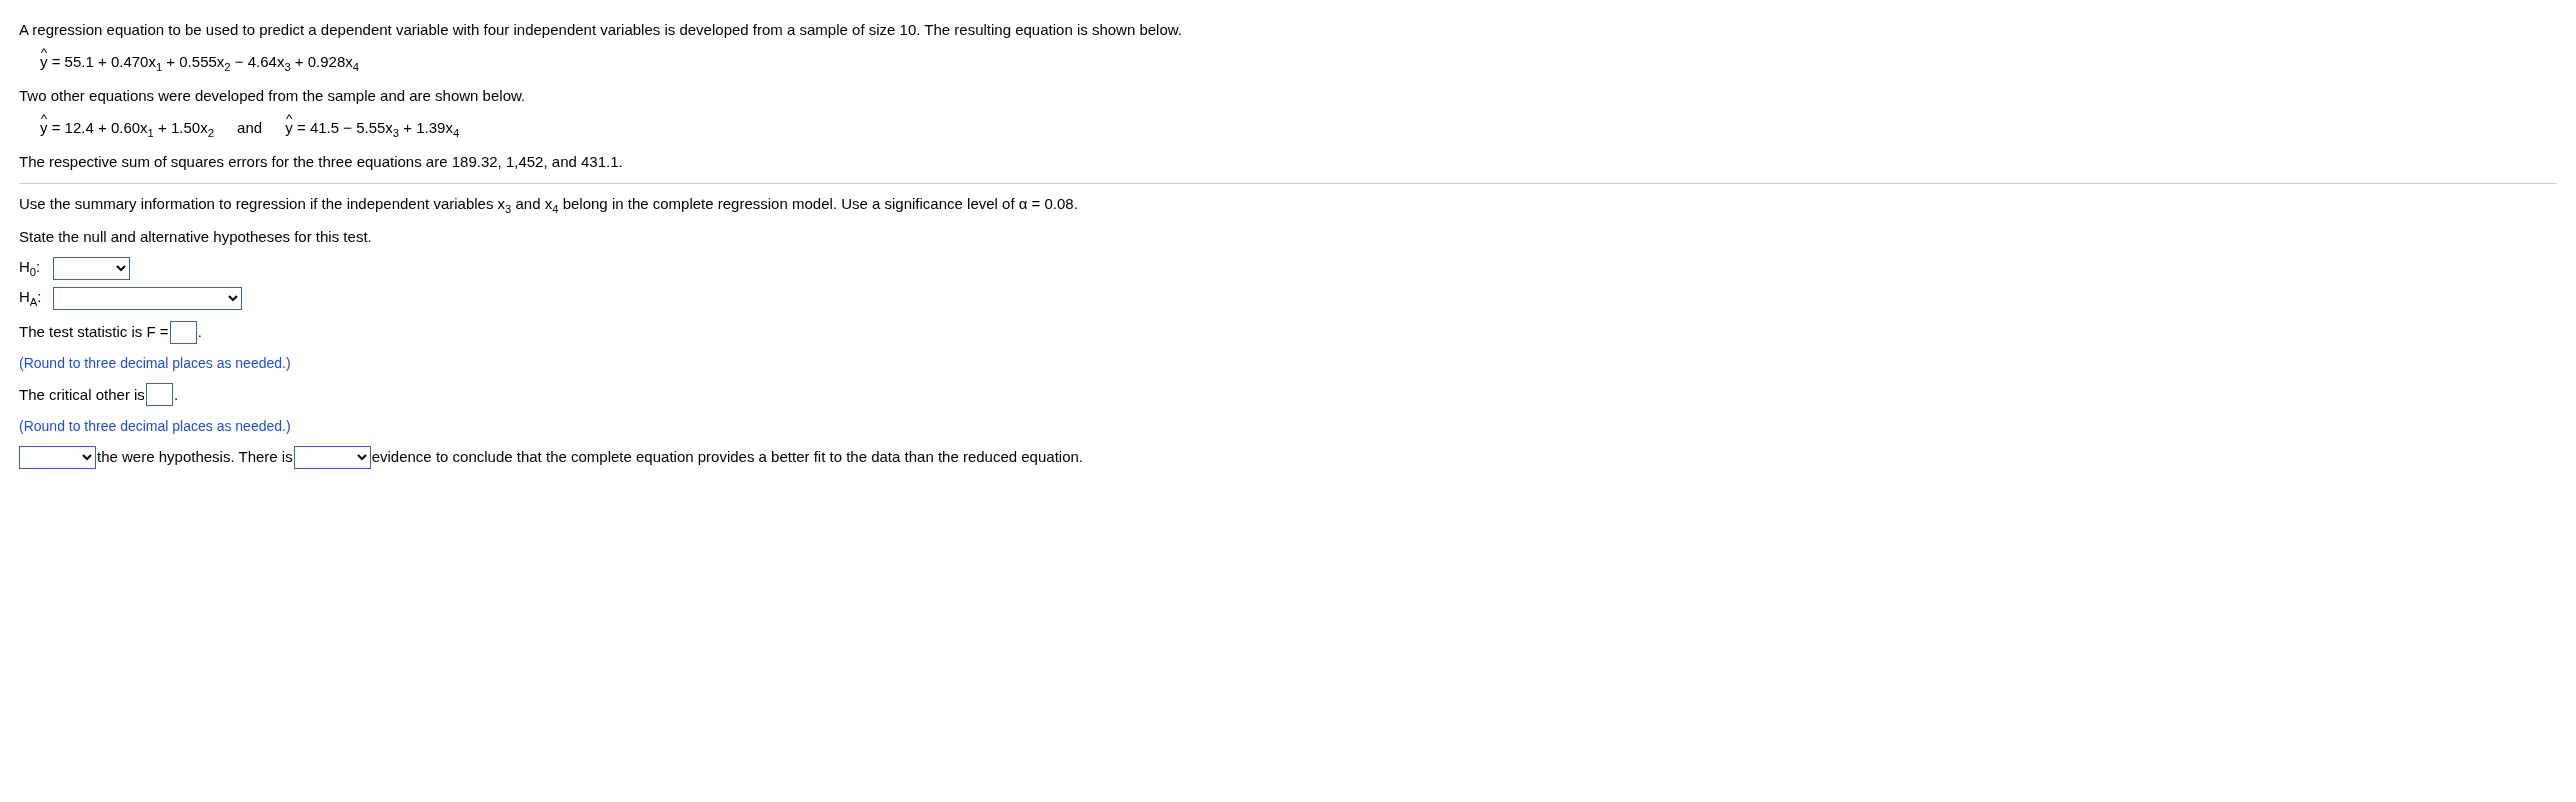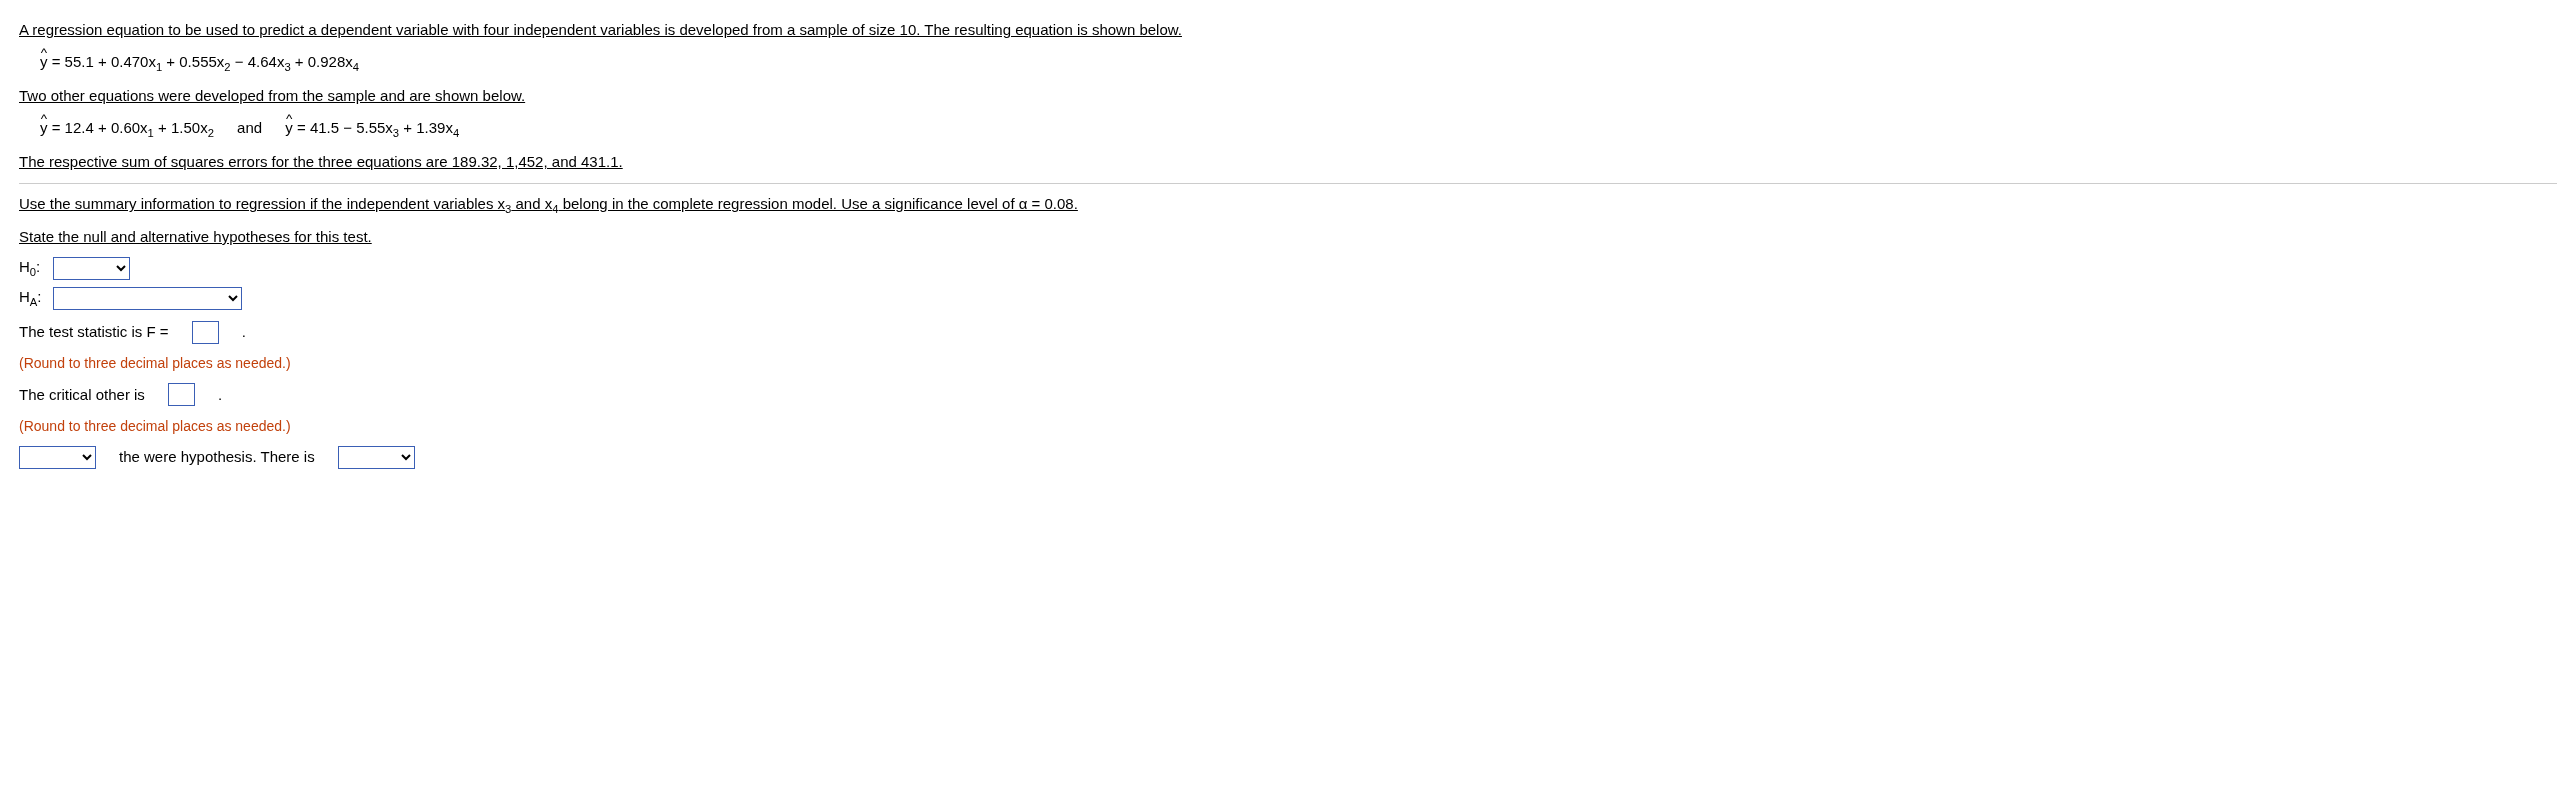--- a/index.html
+++ b/index.html
@@ -5,21 +5,20 @@
     body {
       font-family: Arial, Helvetica, sans-serif;
       font-size: 15px;
       color: #000;
       margin: 0;
       padding: 11.3px 19px;
       line-height: 1.5;
     }
     .para {
       margin: 7.5px 0;
-      text-decoration: underline;
     }
     .eq-line {
       margin: 9.4px 0 9.4px 21px;
     }
     .yhat { position: relative; display: inline-block; }
     .yhat .hat {
       position: absolute;
       top: -0.55em;
       left: 0.05em;
       font-size: 0.9em;
@@ -47,29 +46,29 @@
     select.dd.medium { width: 189px; }
     input.box {
       height: 19px;
       border: 0.9px solid #3a5fb5;
       background: #fff;
       font-size: 13.2px;
       text-align: center;
     }
     input.box.tiny { width: 21px; }
     .help-text {
-      color: #c2410c;
+      color: #1d4ed8;
       font-size: 14px;
     }
     .inline-row {
       margin: 9.4px 0;
       display: flex;
       align-items: center;
       flex-wrap: wrap;
-      gap: 23px;
+      gap: 1px;
     }
     .eq-gap { display:inline-block; width:19px; }
   </style>
 </head>
 <body>
 
 <div class="para">A regression equation to be used to predict a dependent variable with four independent variables is developed from a sample of size 10. The resulting equation is shown below.</div>
 
 <div class="eq-line">
   <span class="yhat"><span class="hat">^</span><span>y</span></span><span> = 55.1 + 0.470x</span><sub>1</sub><span> + 0.555x</span><sub>2</sub><span> − 4.64x</span><sub>3</sub><span> + 0.928x</span><sub>4</sub>
@@ -114,14 +113,15 @@
   <span>The critical other is </span>
   <input class="box tiny" type="text" style="">
   <span>.</span>
 </div>
 <div class="help-text">(Round to three decimal places as needed.)</div>
 
 <div class="inline-row">
   <select class="dd small"><option></option></select>
   <span> the were hypothesis. There is </span>
   <select class="dd small"><option></option></select>
+  <span> evidence to conclude that the complete equation provides a better fit to the data than the reduced equation.</span>
 </div>
 
 
 </body></html>

